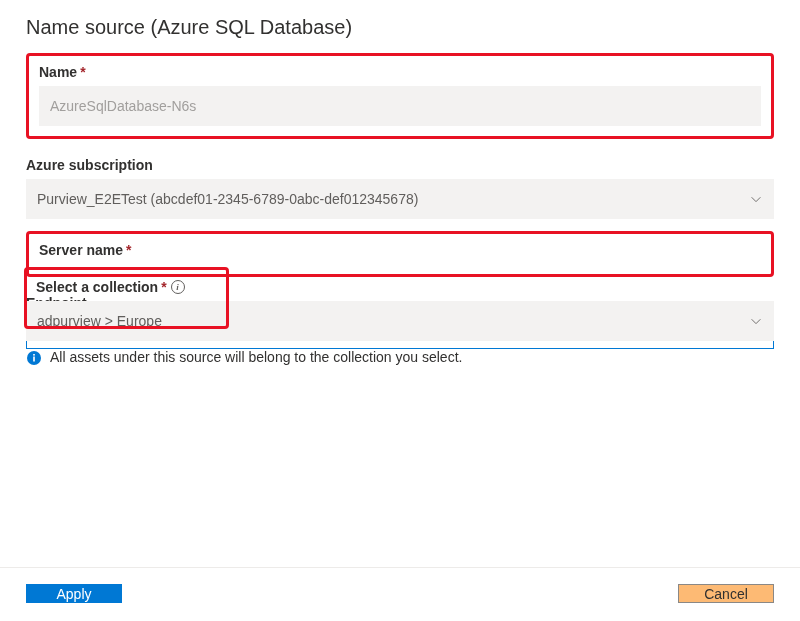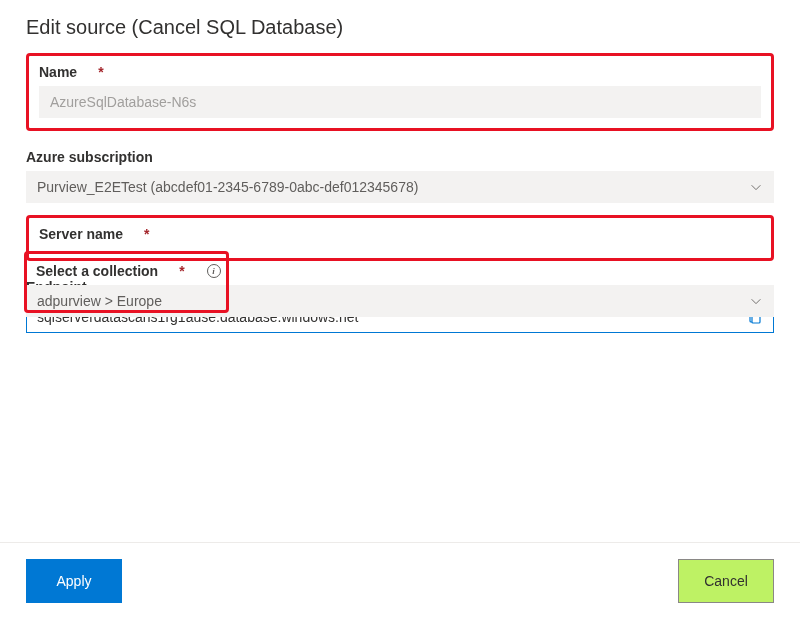--- a/index.html
+++ b/index.html
@@ -27,21 +27,21 @@
     .field-group {
       margin-bottom: 12px;
     }
     .field-label {
       font-size: 14px;
       font-weight: 600;
       color: #323130;
       margin-bottom: 6px;
       display: flex;
       align-items: center;
-      gap: 18px;
+      gap: 0;
     }
     .required-asterisk {
       color: #a4262c;
       margin-left: 3px;
     }
     .info-icon-circle {
       display: inline-flex;
       align-items: center;
       justify-content: center;
       width: 14px;
@@ -49,21 +49,21 @@
       border: 1px solid #605e5c;
       border-radius: 50%;
       font-size: 9px;
       color: #605e5c;
       margin-left: 4px;
       font-style: italic;
       font-family: serif;
     }
     .input-box {
       width: 100%;
-      height: 32px;
+      height: 40px;
       background: #f3f2f1;
       border: 1px solid #f3f2f1;
       padding: 0 10px;
       font-size: 14px;
       color: #605e5c;
       display: flex;
       align-items: center;
       justify-content: flex-end;
       cursor: default;
     }
@@ -142,43 +142,43 @@
       left: 0;
       right: 0;
       padding: 16px 26px 0 26px;
       border-top: 1px solid #edebe9;
       display: flex;
       align-items: center;
       justify-content: space-between;
     }
     .btn {
       min-width: 96px;
-      height: 44px;
+      height: 19px;
       font-size: 14px;
       font-family: inherit;
       border: none;
       cursor: pointer;
       display: inline-flex;
       align-items: center;
       justify-content: center;
     }
     .btn-primary {
       background: #0078d4;
       color: #ffffff;
     }
     .btn-secondary {
-      background: #bef264;
+      background: #fdba74;
       color: #323130;
       border: 1px solid #8a8886;
     }
   </style>
 </head>
 <body>
 
-<h1 class="page-title" data-name="page-title">Edit source (Cancel SQL Database)</h1>
+<h1 class="page-title" data-name="page-title">Name source (Azure SQL Database)</h1>
 
 <div class="red-box-group" data-name="name-field-highlight">
   <div class="field-label" data-name="name-label">
     <span data-name="name-label-text">Name</span>
       <span class="required-asterisk" data-name="required-asterisk">*</span>
   </div>
   <div class="input-box disabled-text" data-name="name-input">
     <span class="value" data-name="name-value">AzureSqlDatabase-N6s</span>
   </div>
 </div>
@@ -236,20 +236,30 @@
   </div>
   <div class="input-box" data-name="collection-dropdown">
     <span class="value" data-name="collection-dropdown-value">adpurview &gt; Europe</span>
     <span class="chevron" data-name="chevron-down-icon">
       <svg viewBox="0 0 16 16" fill="none" stroke="currentColor" stroke-width="1">
           <path d="M3 6 L8 11 L13 6"></path>
         </svg>
     </span>
   </div>
   <div style="position:absolute; top:-4px; left:-2px; width:205px; height:62px; border:3px solid #e81123; border-radius:4px; pointer-events:none;" data-name="collection-highlight-box"></div>
+  <div class="info-row" data-name="collection-info-row-v2">
+    <span class="info-blue-icon" data-name="info-blue-icon">
+      <svg viewBox="0 0 16 16">
+        <circle cx="8" cy="8" r="7" fill="#0078d4"></circle>
+        <rect x="7.2" y="6.5" width="1.6" height="5" fill="#fff"></rect>
+        <rect x="7.2" y="4" width="1.6" height="1.6" fill="#fff"></rect>
+      </svg>
+    </span>
+    <span data-name="collection-info-text-v2">All assets under this source will belong to the collection you select.</span>
+  </div>
 </div>
 
 <style>
 </style>
 
 <div class="button-bar" data-name="button-bar">
   <button class="btn btn-primary" data-name="apply-button">Apply</button>
   <button class="btn btn-secondary" data-name="cancel-button">Cancel</button>
 </div>
 

